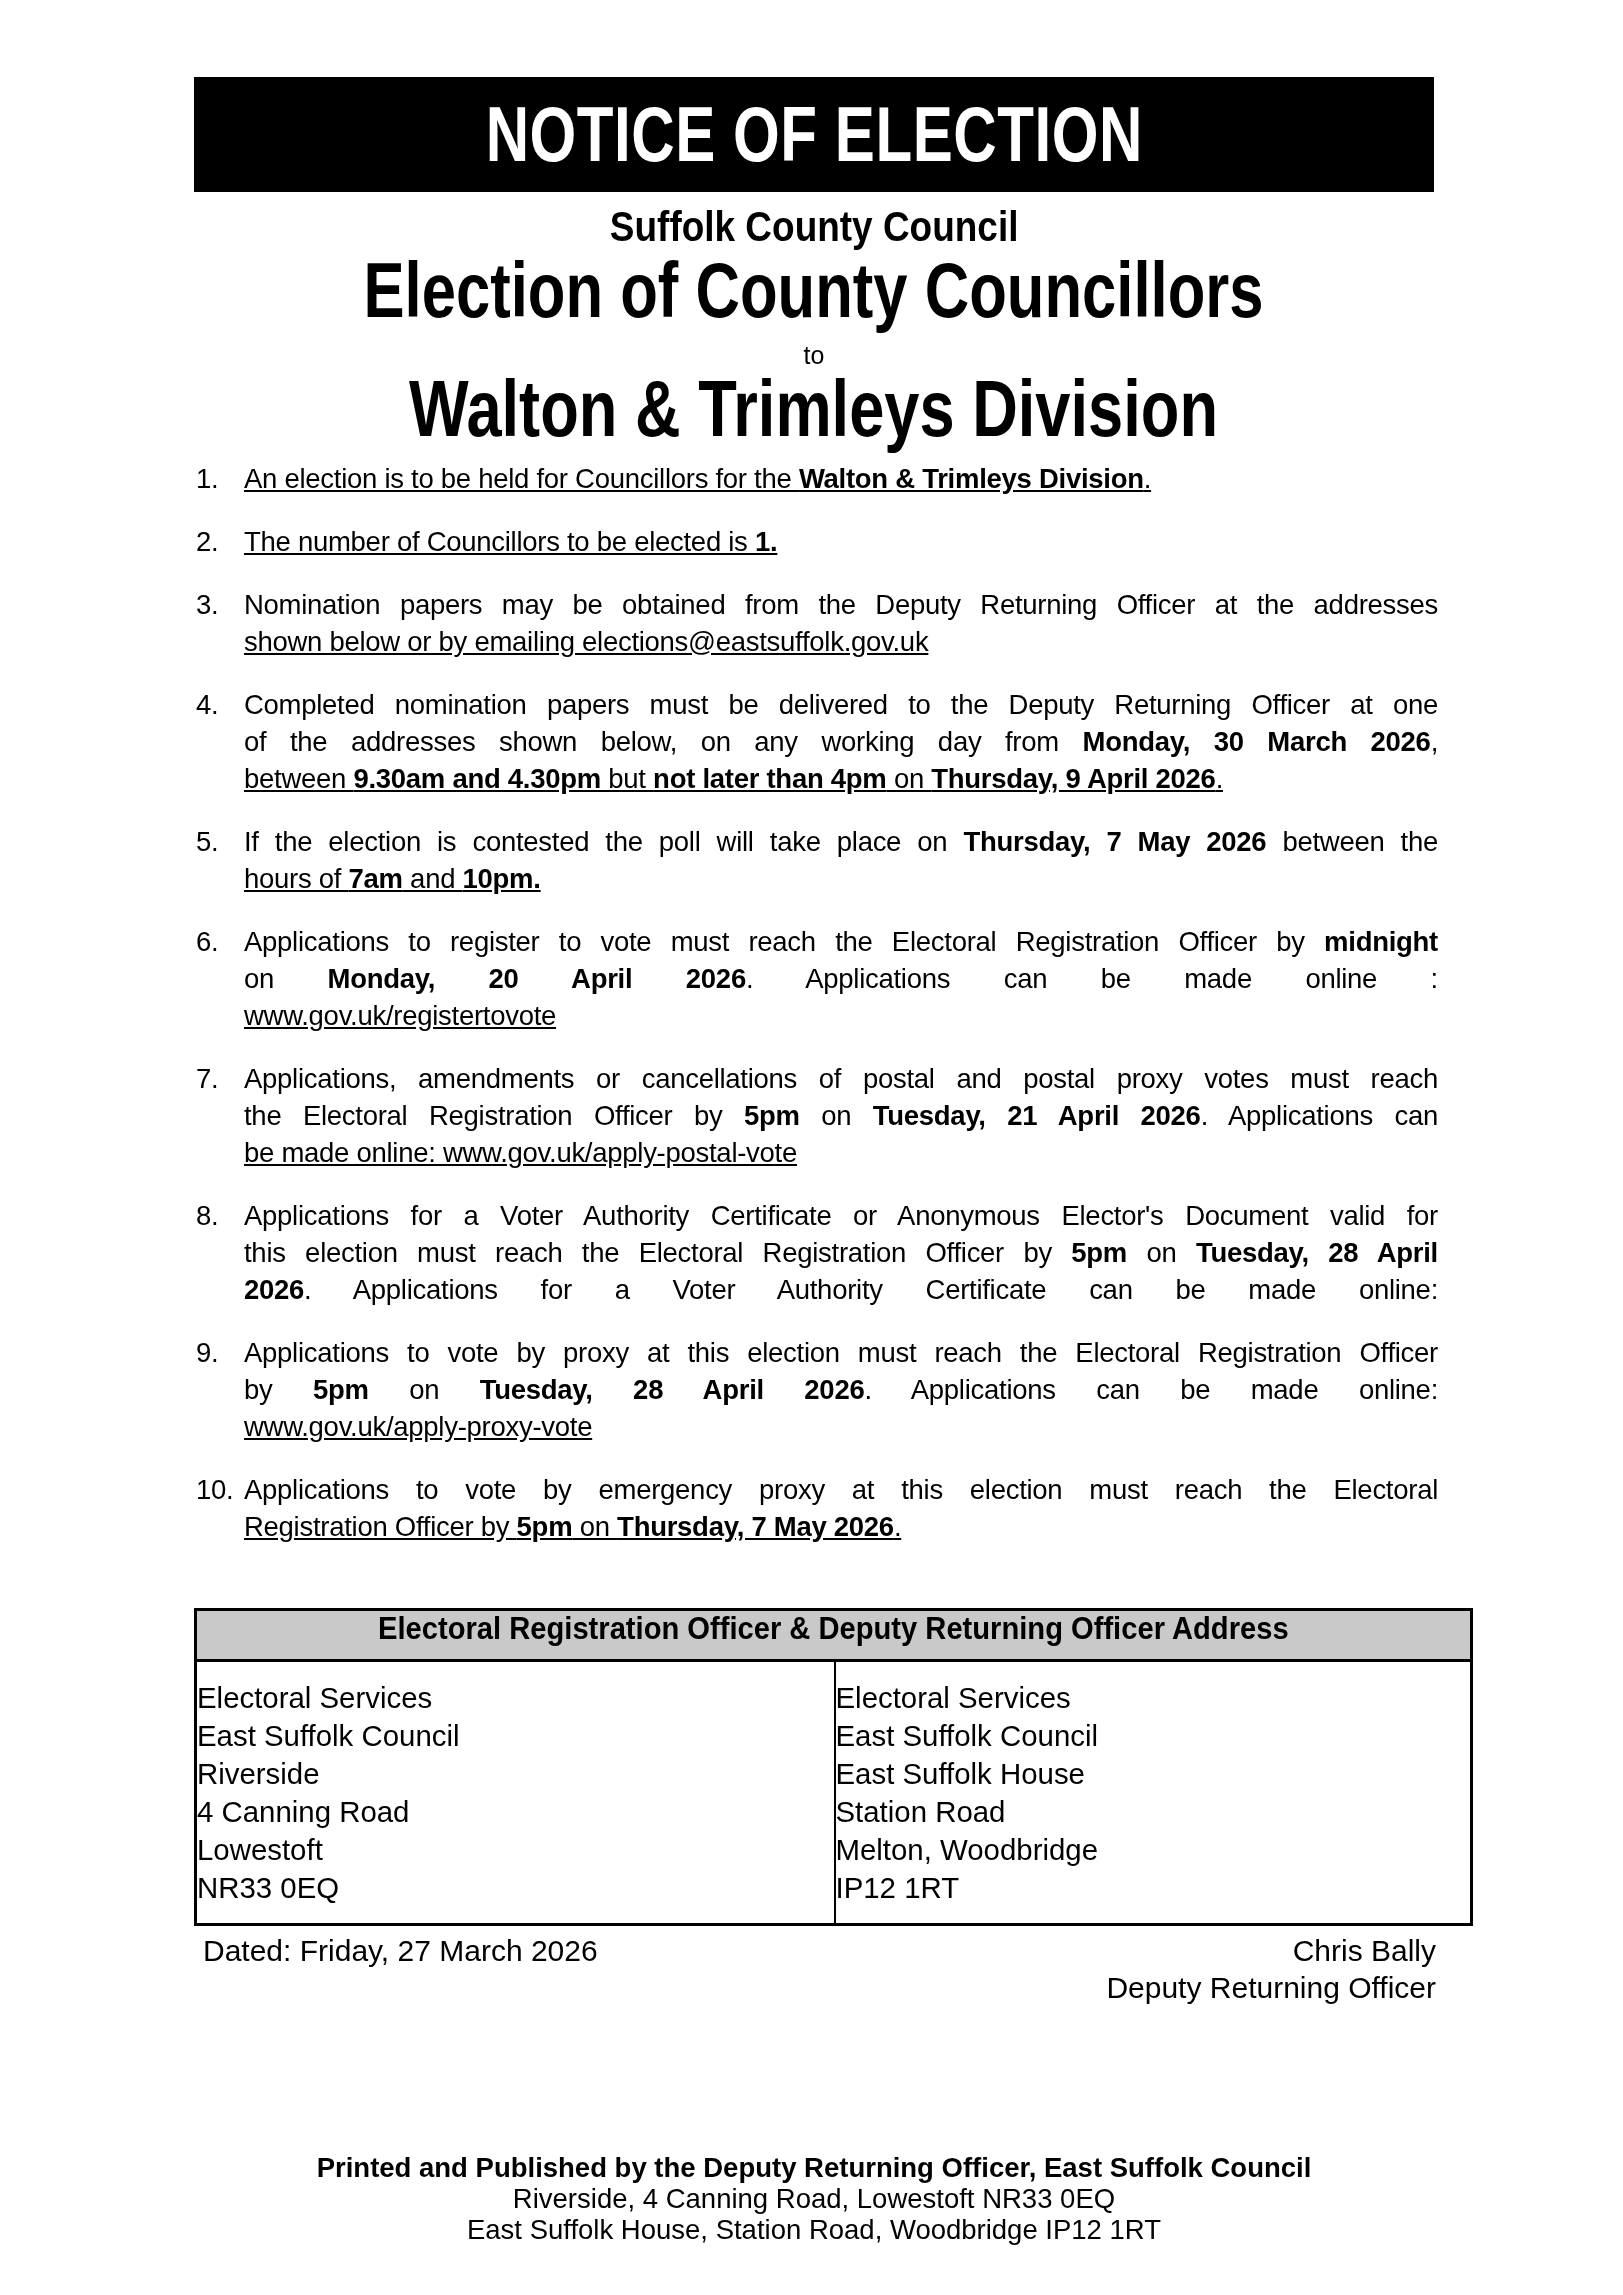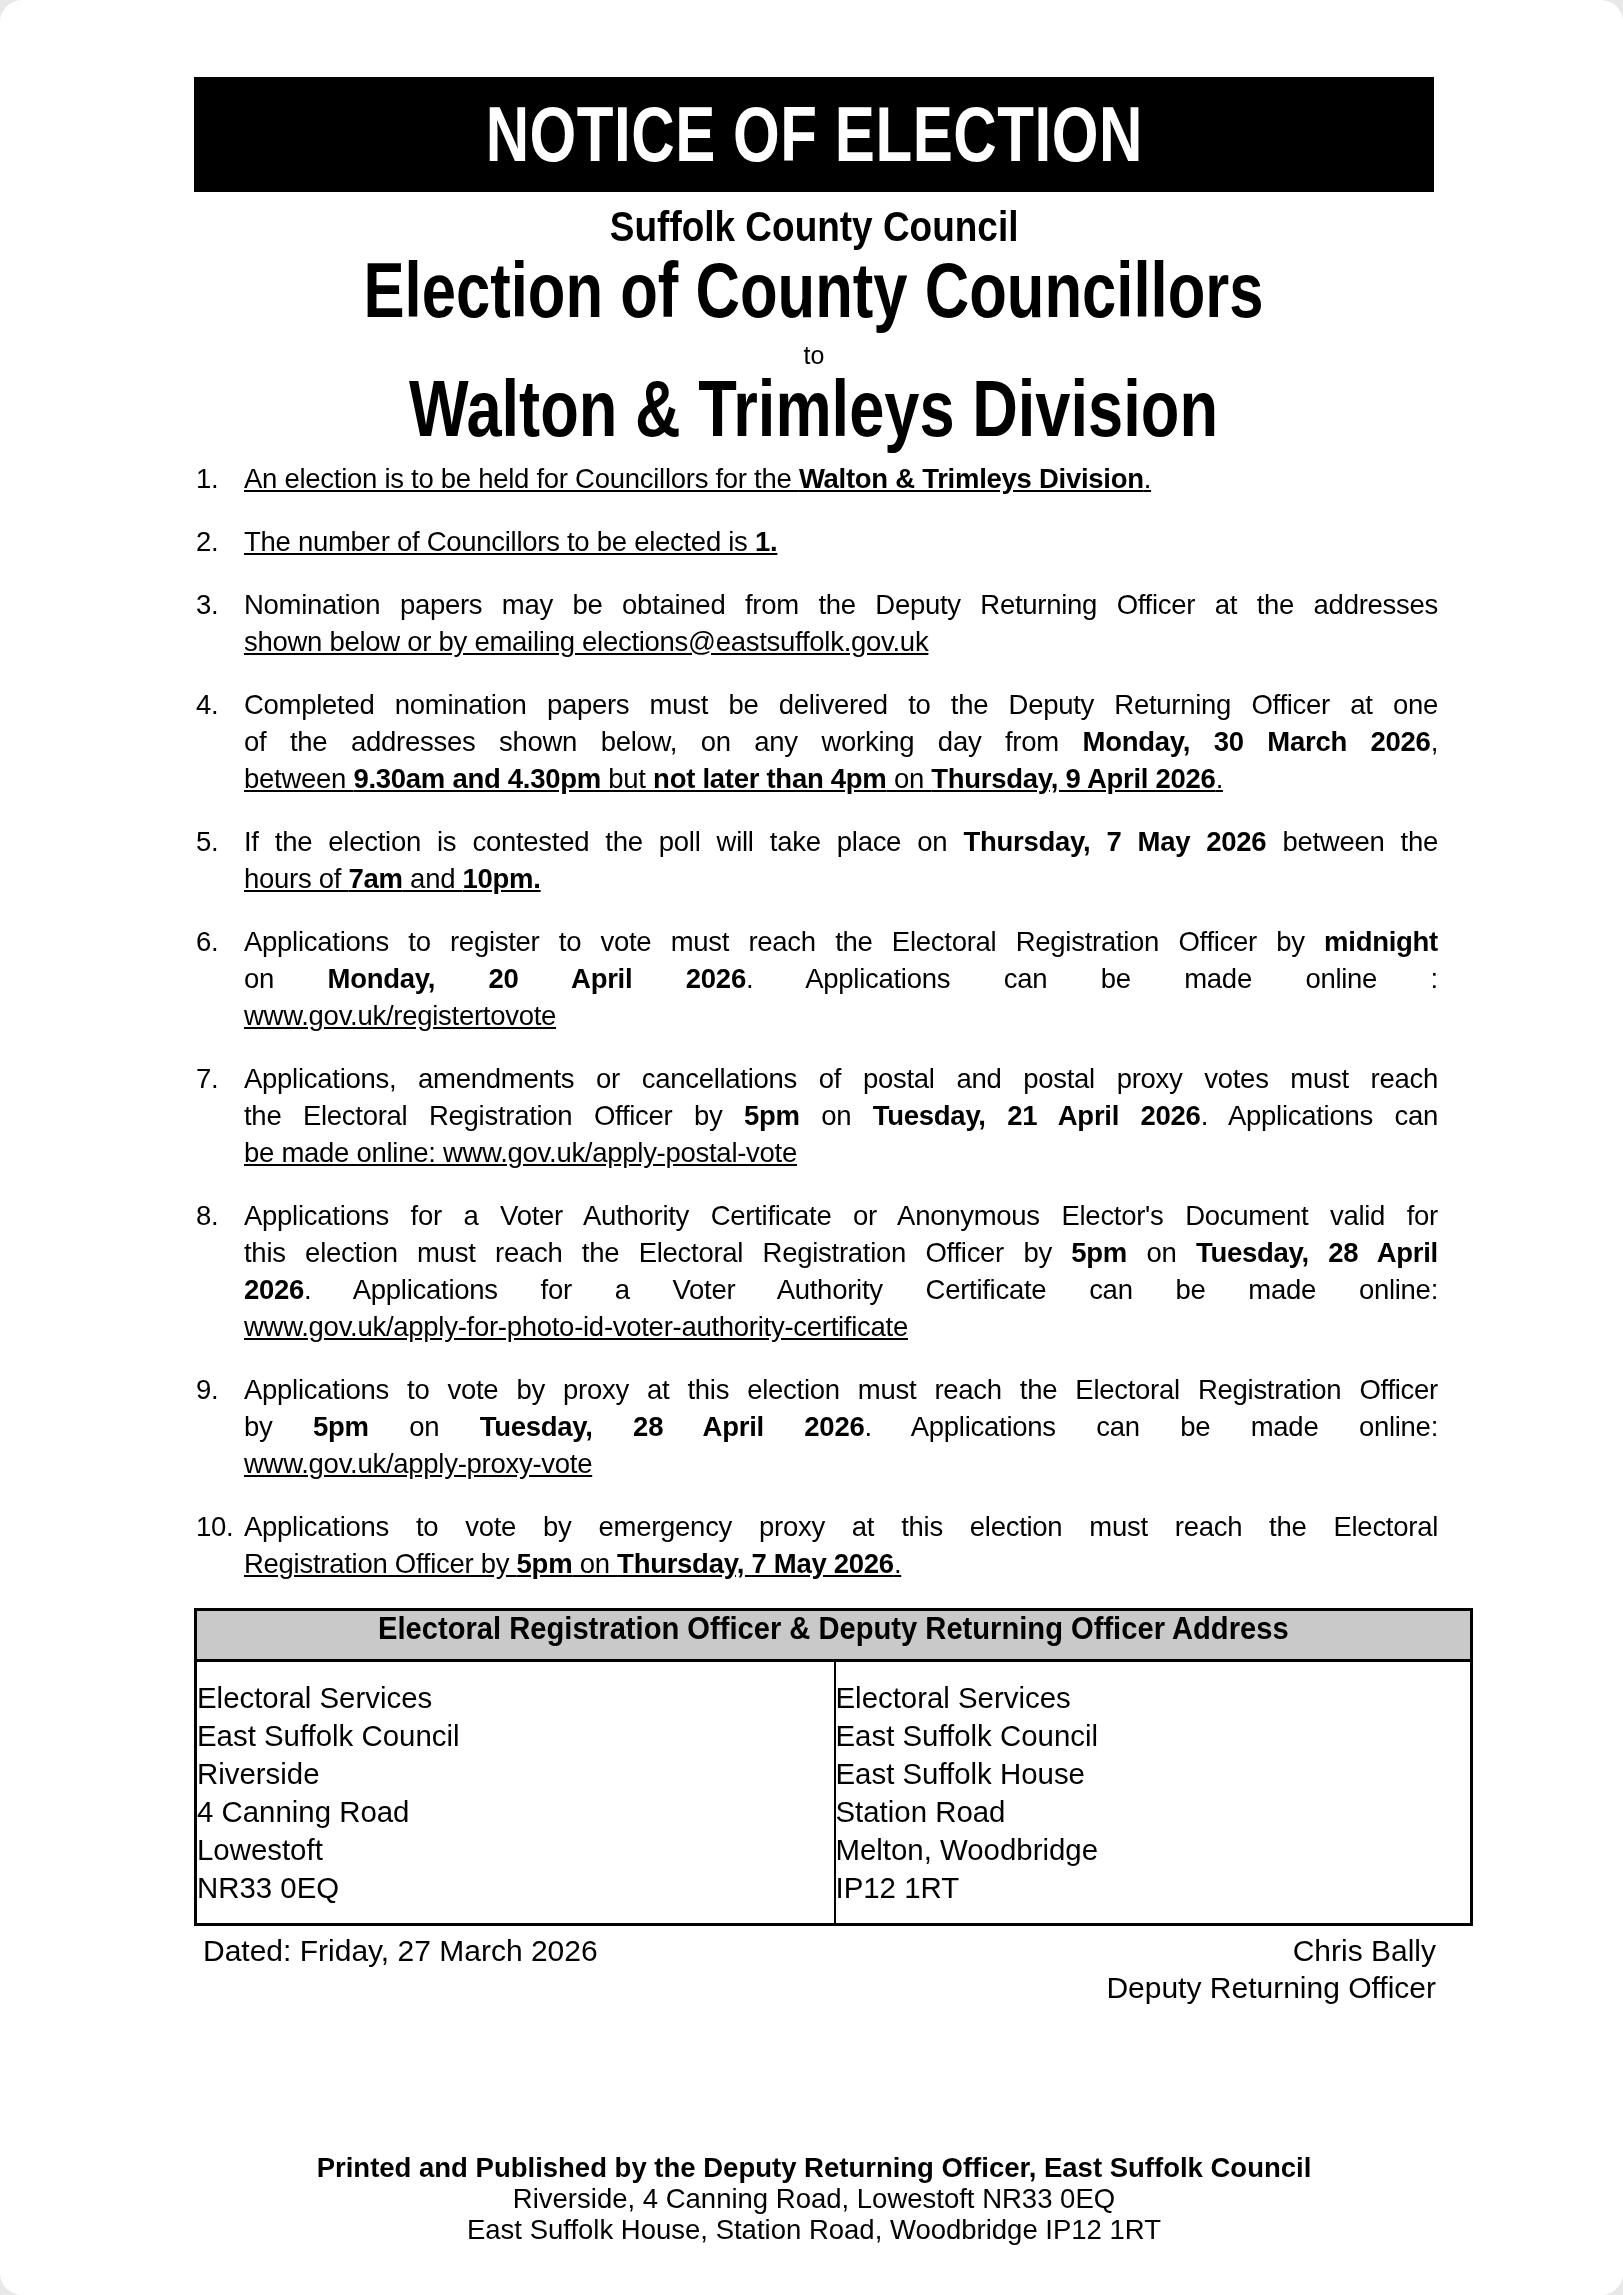--- a/index.html
+++ b/index.html
@@ -4,21 +4,20 @@
 <style>
   html, body { margin: 0; padding: 0; background: #e8e8e8; }
   .page {
     position: relative;
     width: 1623px;
     height: 2295px;
     background: #ffffff;
     font-family: "Liberation Sans", sans-serif;
     color: #000000;
     overflow: hidden;
-    border-radius: 22px;
   }
   
   .banner {
     position: absolute;
     left: 194px; top: 77px;
     width: 1240px; height: 115px;
     background: #000000;
     display: flex; align-items: center; justify-content: center;
   }
   .banner .squeeze {
@@ -206,21 +205,20 @@
           <div class="jline">the Electoral Registration Officer by <b>5pm</b> on <b>Tuesday, 21 April 2026</b>. Applications can</div>
           <div class="jline last">be made online: www.gov.uk/apply-postal-vote</div>
         </div>
       </div>
       <div class="item">
         <div class="num">8.</div>
         <div>
           <div class="jline">Applications for a Voter Authority Certificate or Anonymous Elector's Document valid for</div>
           <div class="jline">this election must reach the Electoral Registration Officer by <b>5pm</b> on <b>Tuesday, 28 April</b></div>
           <div class="jline"><b>2026</b>. Applications for a Voter Authority Certificate can be made online:</div>
-          <div class="jline last">www.gov.uk/apply-for-photo-id-voter-authority-certificate</div>
         </div>
       </div>
       <div class="item">
         <div class="num">9.</div>
         <div>
           <div class="jline">Applications to vote by proxy at this election must reach the Electoral Registration Officer</div>
           <div class="jline">by <b>5pm</b> on <b>Tuesday, 28 April 2026</b>. Applications can be made online:</div>
           <div class="jline last">www.gov.uk/apply-proxy-vote</div>
         </div>
       </div>

